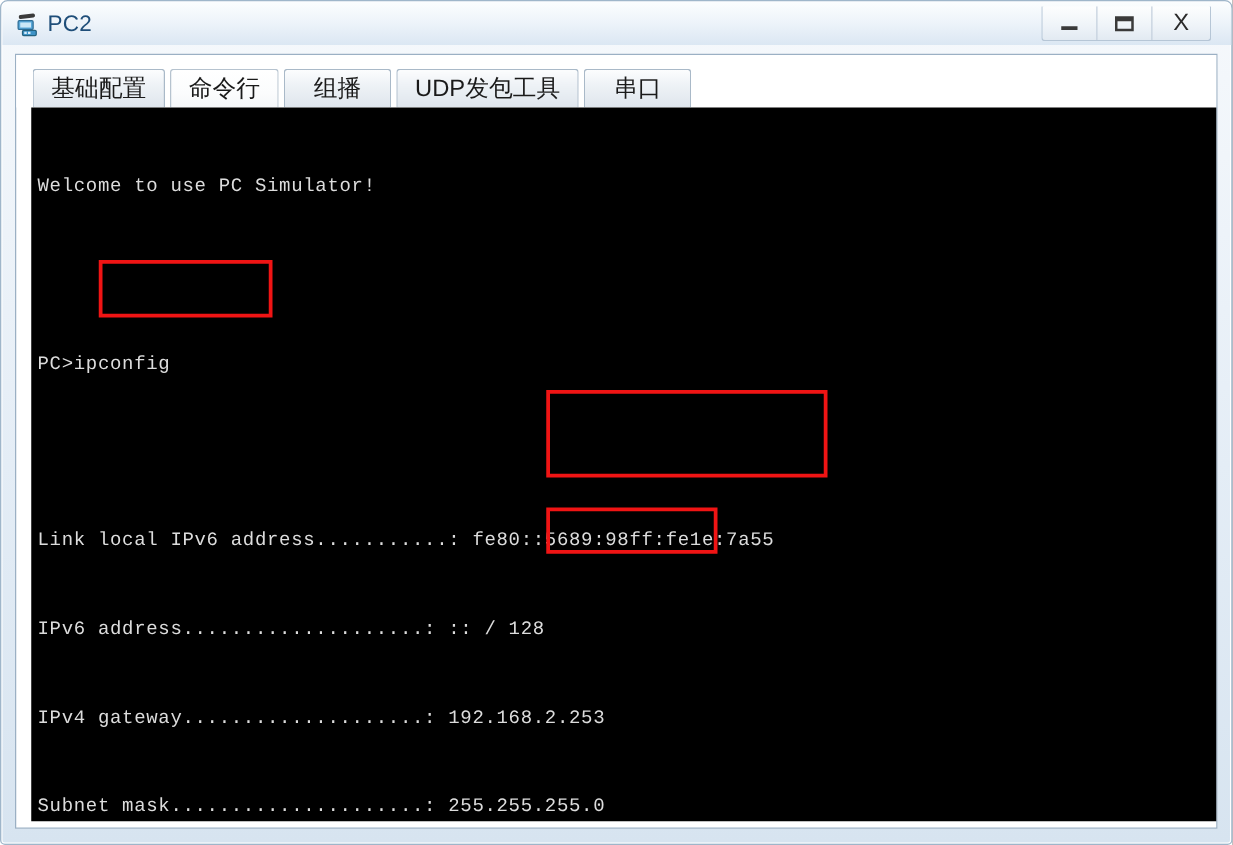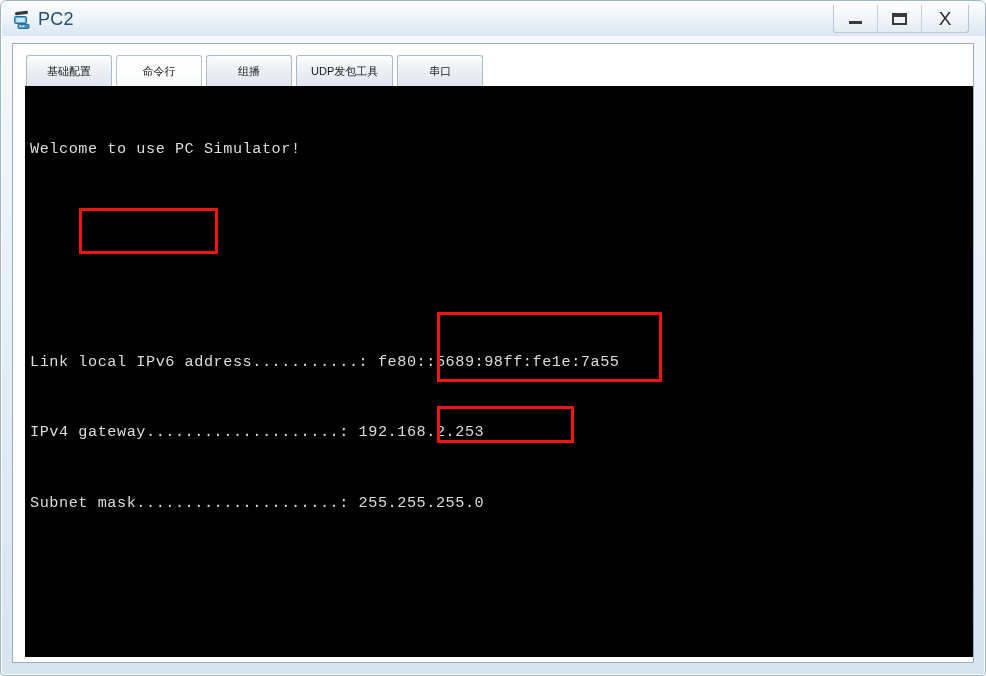--- a/index.html
+++ b/index.html
@@ -129,21 +129,21 @@
   }
   .tab {
     height: 31px;
     min-width: 86px;
     margin-right: 4px;
     padding: 0 14px;
     box-sizing: border-box;
     display: flex;
     align-items: center;
     justify-content: center;
-    font-size: 11px;
+    font-size: 19px;
     color: #1a1a1a;
     border: 1px solid #a9b9c8;
     border-bottom: none;
     border-radius: 3px 3px 0 0;
     background: linear-gradient(180deg, #fcfdfe 0%, #eef2f6 40%, #dfe6ed 100%);
     white-space: nowrap;
   }
   .tab.active {
     background: linear-gradient(180deg, #ffffff 0%, #fbfcfd 60%, #f5f7f9 100%);
     border-color: #b6c3cf;
@@ -232,22 +232,24 @@
       </div>
       <div class="tab">
         <span>串口</span>
       </div>
     </div>
 
     <div class="terminal">
       <div class="term-lines">
         <span class="ln">Welcome to use PC Simulator!</span>
         <span class="ln"></span>
+        <span class="ln">PC&gt;ipconfig</span>
         <span class="ln"></span>
         <span class="ln">Link local IPv6 address...........: fe80::5689:98ff:fe1e:7a55</span>
+        <span class="ln">IPv6 address....................: :: / 128</span>
         <span class="ln">IPv4 gateway....................: 192.168.2.253</span>
         <span class="ln">Subnet mask.....................: 255.255.255.0</span>
         
         
         
         
         
         
       </div>
 

